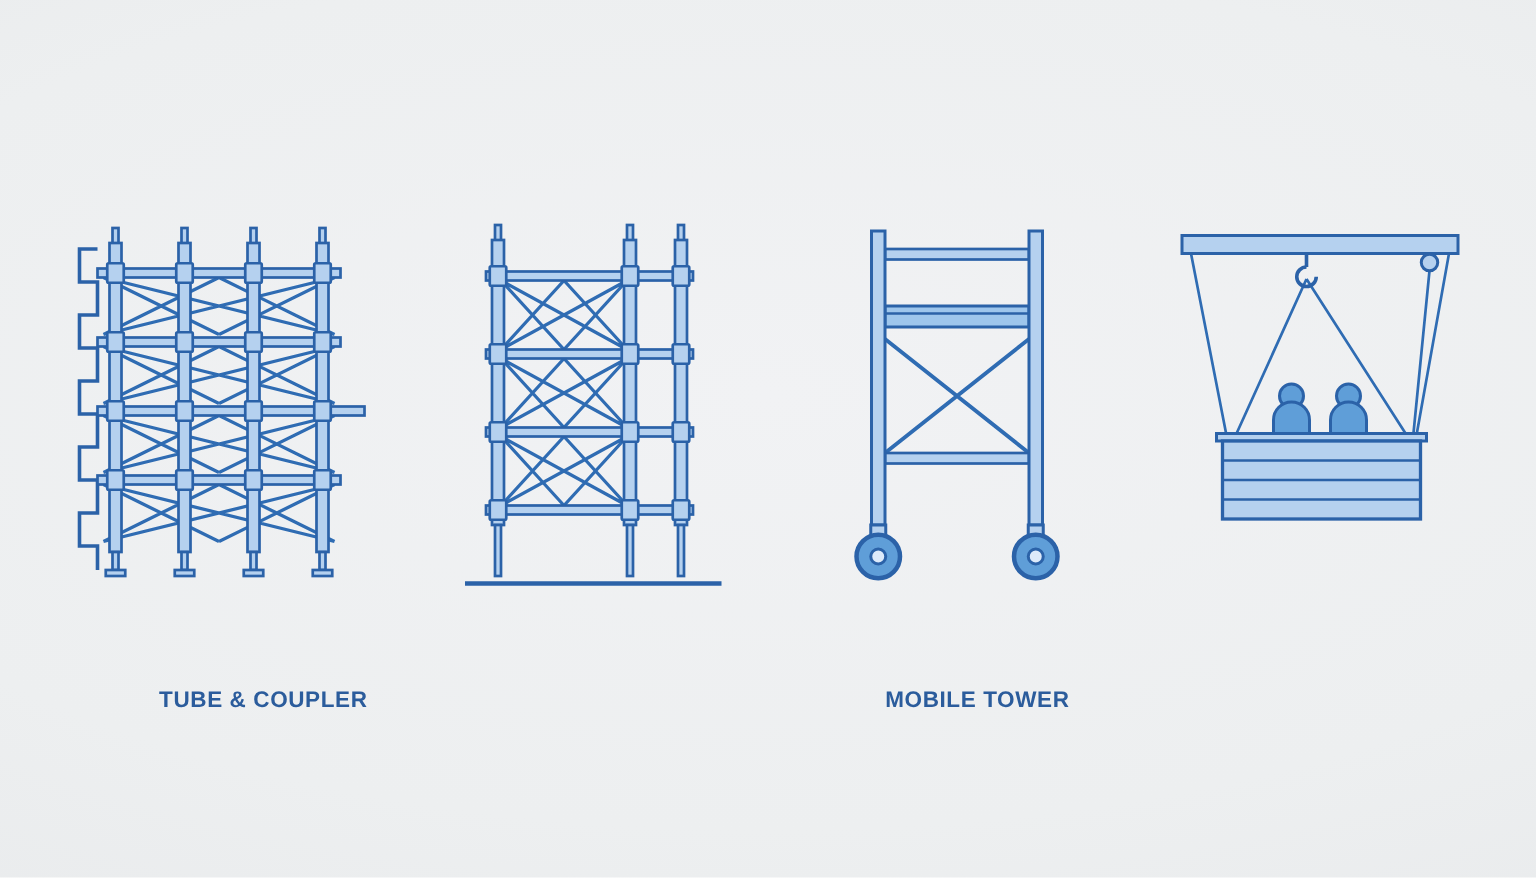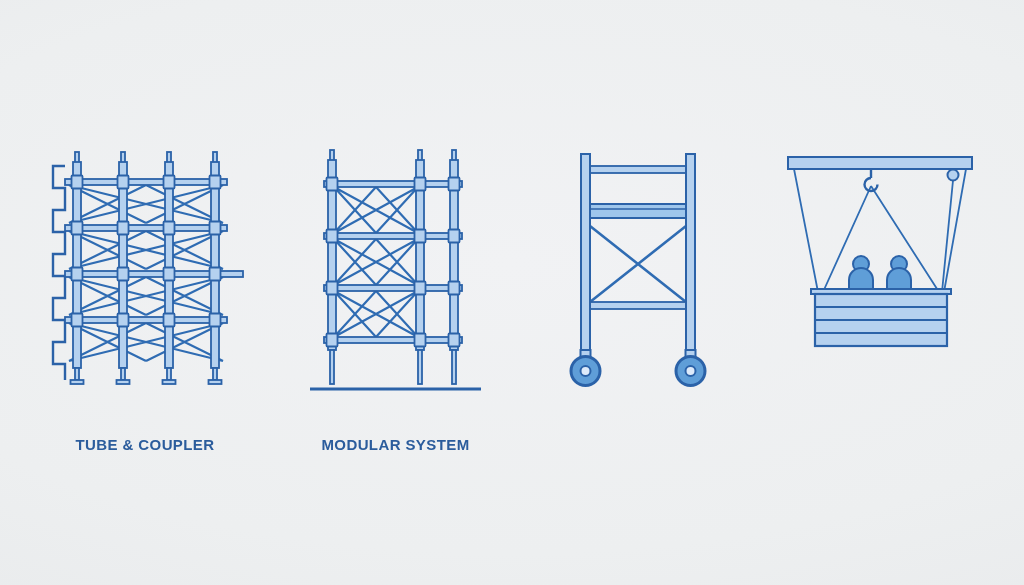--- a/index.html
+++ b/index.html
@@ -14,23 +14,24 @@
     background:radial-gradient(ellipse 120% 90% at 50% 45%, #f1f2f4 0%, #edeff0 55%, #e6e8ea 100%);
   }
   .fig{position:absolute;margin:0;padding:0;}
   .fig svg{display:block;}
   .fig-1{left:45px;top:148px;width:200px;}
   .fig-2{left:308px;top:148px;width:175px;}
   .fig-3{left:563px;top:150px;width:150px;}
   .fig-4{left:785px;top:152px;width:190px;}
   .cap{
     position:absolute;left:0;width:100%;
-    text-align:center;white-space:nowrap;
+    text-align:right;white-space:nowrap;
     color:#2b5c9c;font-size:15px;font-weight:700;
     letter-spacing:0.4px;
+    margin-top:22px;
   }
   .fig-1 .cap{top:288px;}
   .fig-2 .cap{top:288px;}
   .fig-3 .cap{top:286px;}
   .fig-4 .cap{top:284px;}
 </style>
 </head>
 <body>
 
 <div class="canvas">
@@ -133,21 +134,20 @@
         <rect x="18.5" y="133.5" width="11" height="13" rx="1"></rect>
           <rect x="106.5" y="133.5" width="11" height="13" rx="1"></rect>
           <rect x="140.5" y="133.5" width="11" height="13" rx="1"></rect>
         <rect x="18.5" y="185.5" width="11" height="13" rx="1"></rect>
           <rect x="106.5" y="185.5" width="11" height="13" rx="1"></rect>
           <rect x="140.5" y="185.5" width="11" height="13" rx="1"></rect>
       </g>
 
       <line x1="2" y1="241" x2="173" y2="241" stroke="#2b62a8" stroke-width="3"></line>
     </svg>
-    <figcaption class="cap">MODULAR SYSTEM</figcaption>
   </figure>
 
   <figure class="fig fig-3">
     <svg width="150" height="245" viewBox="0 0 150 245">
 
       <path fill="none" stroke="#2f6cb3" stroke-width="2.6" d="M27 76 L123 152 M123 76 L27 152"></path>
 
       <g fill="#b5d1ef" stroke="#2b62a8" stroke-width="1.8">
         <rect x="27" y="16" width="96" height="7"></rect>
         <rect x="27" y="152" width="96" height="7"></rect>
@@ -165,20 +165,21 @@
         <rect x="122.5" y="200" width="10" height="9"></rect>
       </g>
 
       <g>
         <circle cx="22.5" cy="221" r="14.5" fill="#5f9ed8" stroke="#2b62a8" stroke-width="3"></circle>
         <circle cx="22.5" cy="221" r="5" fill="#ddeafa" stroke="#2b62a8" stroke-width="2"></circle>
         <circle cx="127.5" cy="221" r="14.5" fill="#5f9ed8" stroke="#2b62a8" stroke-width="3"></circle>
         <circle cx="127.5" cy="221" r="5" fill="#ddeafa" stroke="#2b62a8" stroke-width="2"></circle>
       </g>
     </svg>
+    <figcaption class="cap">MOBILE TOWER</figcaption>
   </figure>
 
   <figure class="fig fig-4">
     <svg width="190" height="200" viewBox="0 0 190 200">
 
       <g stroke="#2f6cb3" stroke-width="1.8" fill="none">
         <path d="M9 17 L33 140 M181 17 L159 140 M86 34 L38 140 M86 34 L154 140 M168 28.5 L157 140"></path>
       </g>
 
       <rect x="3" y="5" width="184" height="12" fill="#b5d1ef" stroke="#2b62a8" stroke-width="2"></rect>

